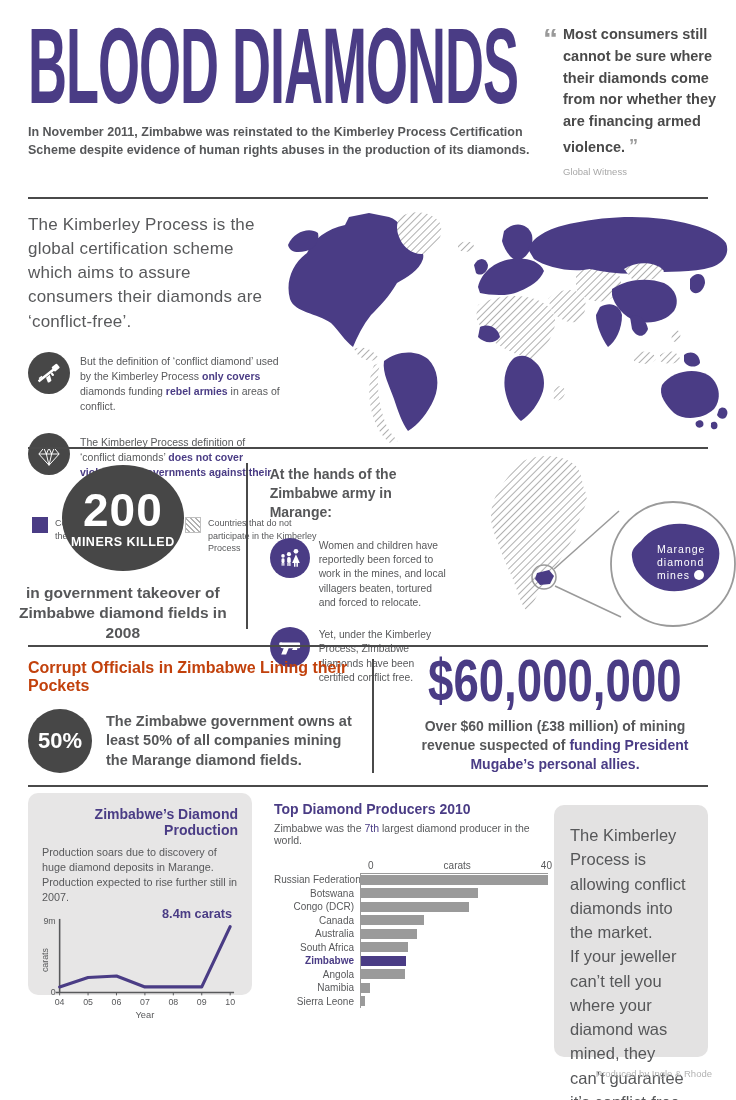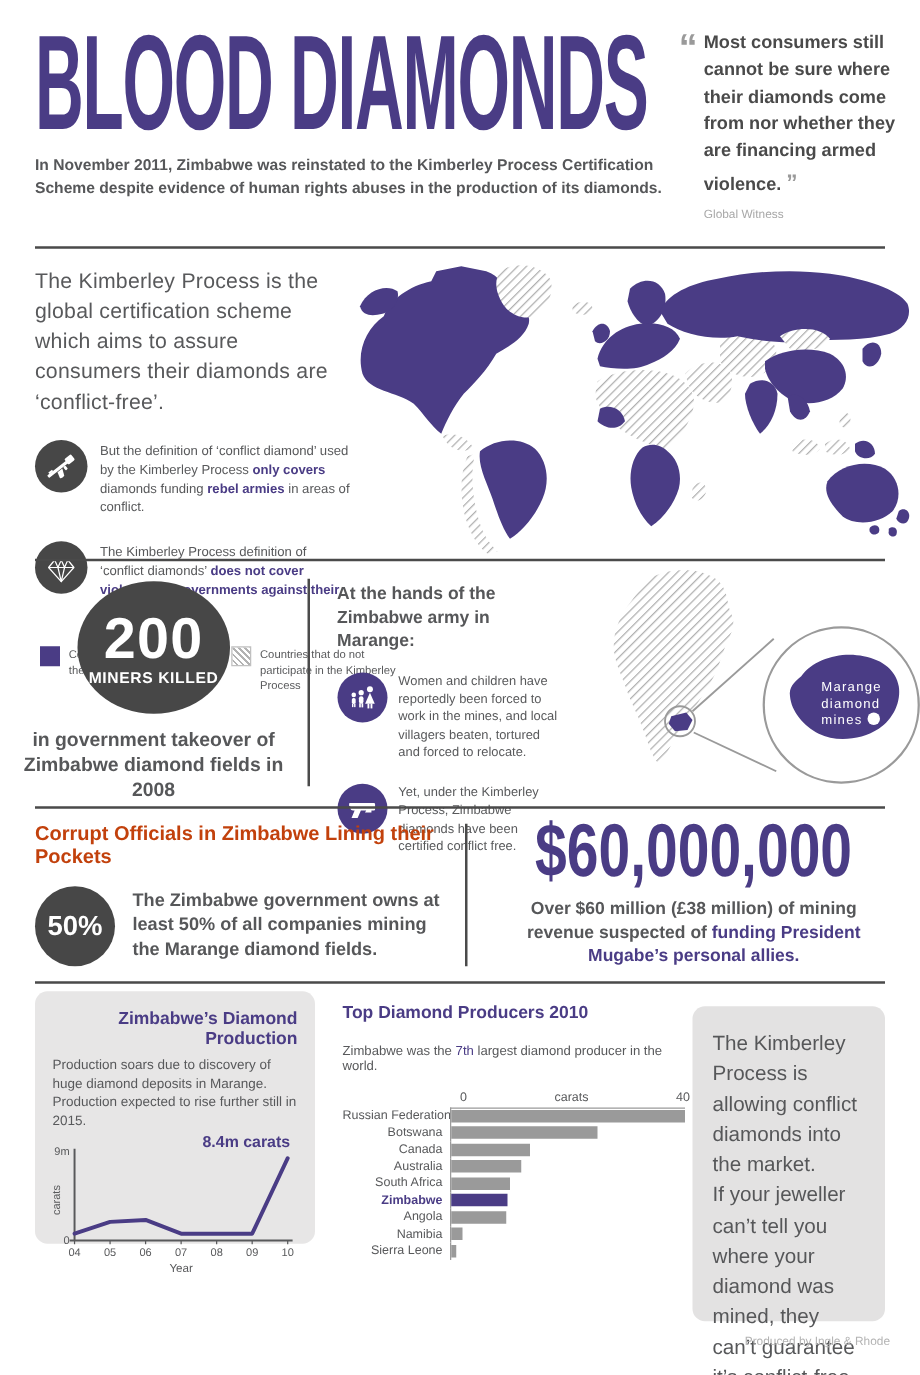--- a/index.html
+++ b/index.html
@@ -73,21 +73,21 @@
   .prod-header { display:flex; align-items:center; margin-top:12px; height:54px; }
   .prod-header .pre { font-size:18.5px; font-weight:bold; color:#565759; }
   .pct-circle { width:52px; height:52px; border-radius:50%; background:#4a3c85; color:#fff; font-size:19px; font-weight:bold; display:flex; align-items:center; justify-content:center; margin:0 10px; }
   .prod-header .post { font-size:18.5px; font-weight:bold; color:#4a3c85; }
   .charts-row { display:flex; margin-top:6px; }
   .line-box { width:224px; background:#e7e6e6; border-radius:10px; padding:13px 14px 10px 14px; height:202px; }
   .line-box h3 { font-size:14px; font-weight:bold; color:#4a3c85;text-align:right; }
   .line-box p { margin-top:7px; font-size:10.8px; line-height:1.38; color:#58595b; }
   .bar-col { flex:1; padding:8px 0 0 22px; }
   .bar-col h3 { font-size:14px; font-weight:bold; color:#4a3c85; }
-  .bar-subtitle { margin-top:18px; font-size:10.5px; color:#58595b; }
+  .bar-subtitle { margin-top:5px; font-size:10.5px; color:#58595b; }
   .bar-axis-header { display:flex; justify-content:space-between; margin-left:92px; width:188px; font-size:10px; color:#58595b; margin-top:14px; padding:0 2px 2px 2px; }
   .bar-rows { }
   .bar-row { display:flex; align-items:center; height:13.5px; }
   .bar-row .lbl { width:86px; text-align:right; font-size:10px; color:#58595b; padding-right:6px; flex:0 0 86px; white-space:nowrap; }
   .bar-row .lbl.hl { color:#4a3c85; font-weight:bold; }
   .bar-track { width:188px; border-left:1px solid #9a9a9a; height:13.5px; display:flex; align-items:center; }
   .bar-row:first-child .bar-track { border-top:1px solid #9a9a9a; }
   .bar { height:10px; background:#9a9a9a; }
   .bar.hl { background:#4a3c85; }
   .cta-box { width:178px; background:#e3e2e2; border-radius:10px; padding:18px 16px; margin-top:18px; height:252px; }
@@ -314,21 +314,21 @@
   </div>
 
   <div class="divider" style="top:785px"></div>
 
   <div class="sec5">
     <div class="sec5-main">
 
       <div class="charts-row">
         <div class="line-box">
           <h3>Zimbabwe’s Diamond Production</h3>
-          <p>Production soars due to discovery of huge diamond deposits in Marange. Production expected to rise further still in 2015.</p>
+          <p>Production soars due to discovery of huge diamond deposits in Marange. Production expected to rise further still in 2007.</p>
           <svg id="line-chart" width="196" height="118" viewBox="0 0 200 118">
               <line x1="18" y1="13" x2="18" y2="88" stroke="#58595b" stroke-width="1.6"></line>
               <line x1="14" y1="88" x2="196" y2="88" stroke="#58595b" stroke-width="1.6"></line>
               <text x="14" y="18" text-anchor="end" font-size="9" fill="#58595b">9m</text>
               <text x="14" y="91" text-anchor="end" font-size="9" fill="#58595b">0</text>
               <text x="6" y="55" text-anchor="middle" font-size="9" fill="#58595b" transform="rotate(-90 6 55)">carats</text>
               <line x1="18" y1="88" x2="18" y2="91" stroke="#58595b" stroke-width="1"></line>
               <text x="18" y="101" text-anchor="middle" font-size="9" fill="#58595b">04</text>
               <line x1="47" y1="88" x2="47" y2="91" stroke="#58595b" stroke-width="1"></line>
               <text x="47" y="101" text-anchor="middle" font-size="9" fill="#58595b">05</text>
@@ -363,20 +363,26 @@
                   <div class="bar" style="width: 100%;"></div>
                 </div>
               </div>
               <div class="bar-row">
                 <span class="lbl">Botswana</span>
                 <div class="bar-track">
                   <div class="bar" style="width: 62.5%;"></div>
                 </div>
               </div>
               <div class="bar-row">
+                <span class="lbl">Congo  (DCR)</span>
+                <div class="bar-track">
+                  <div class="bar" style="width: 57.5%;"></div>
+                </div>
+              </div>
+              <div class="bar-row">
                 <span class="lbl">Canada</span>
                 <div class="bar-track">
                   <div class="bar" style="width: 33.75%;"></div>
                 </div>
               </div>
               <div class="bar-row">
                 <span class="lbl">Australia</span>
                 <div class="bar-track">
                   <div class="bar" style="width: 30%;"></div>
                 </div>

